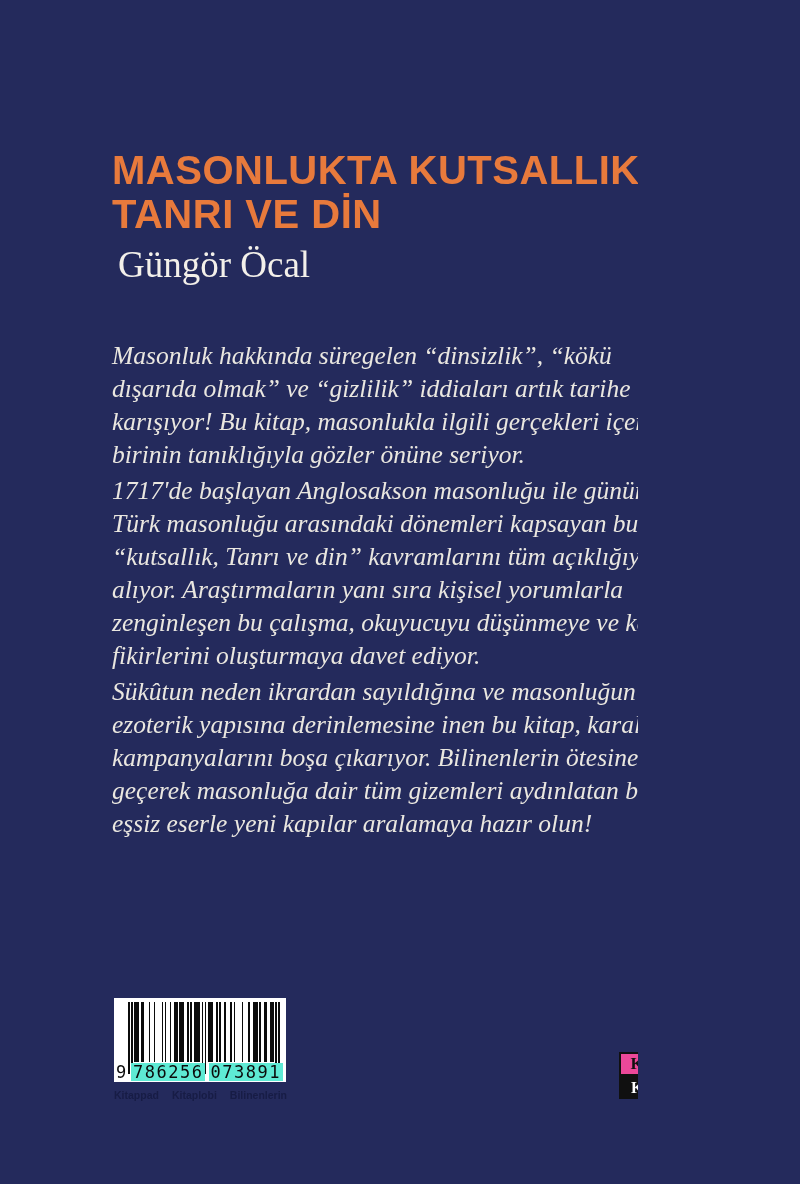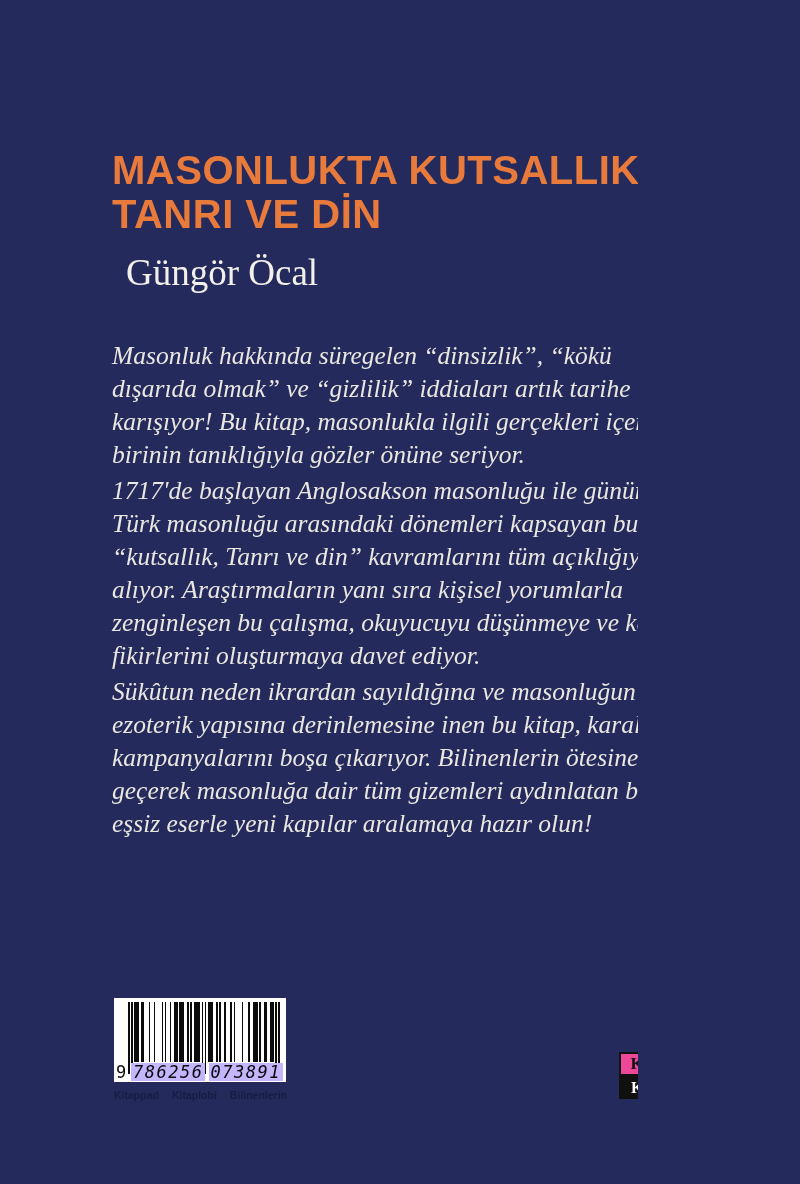--- a/index.html
+++ b/index.html
@@ -26,21 +26,21 @@
     font-size: 40px;
     line-height: 44px;
     letter-spacing: 0.5px;
     color: #e87a3c;
     white-space: pre-line;
   }
   .author-name {
     position: absolute;
     left: 118px;
     top: 243px;
-    margin: 8px;
+    margin: 0;
     font-family: "Liberation Serif", serif;
     font-weight: 400;
     font-size: 37px;
     color: #f3f0ea;
   }
   .synopsis {
     position: absolute;
     left: 112px;
     top: 339px;
     width: 590px;
@@ -80,23 +80,22 @@
     bottom: 1px;
     display: flex;
     justify-content: space-between;
     font-family: "DejaVu Sans Mono", monospace;
     font-size: 17px;
     line-height: 18px;
     letter-spacing: 1.5px;
     color: #0b0b0b;
   }
   .barcode-numbers .digit-group {
-    background: #c4b5fd;
+    background: #5eead4;
     padding: 0 2px;
-    font-style: italic;
   }
   
   .distributor-row {
     position: absolute;
     left: 114px;
     top: 1089px;
     display: flex;
     gap: 13px;
     font-family: "Liberation Sans", sans-serif;
     font-size: 10.5px;

